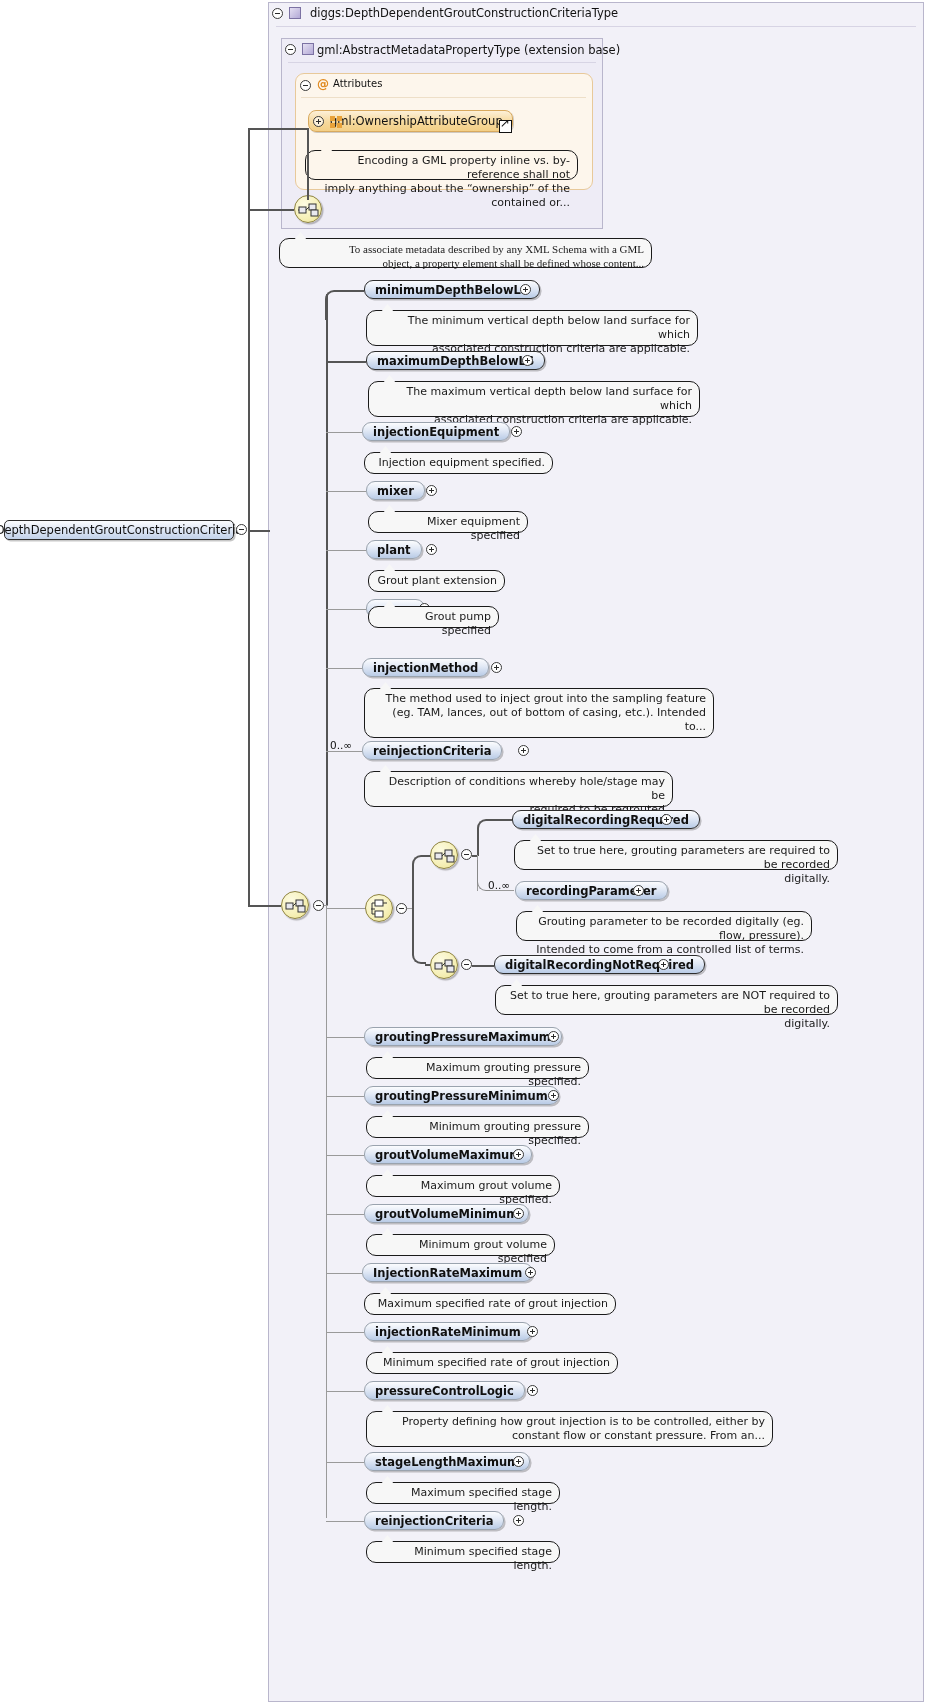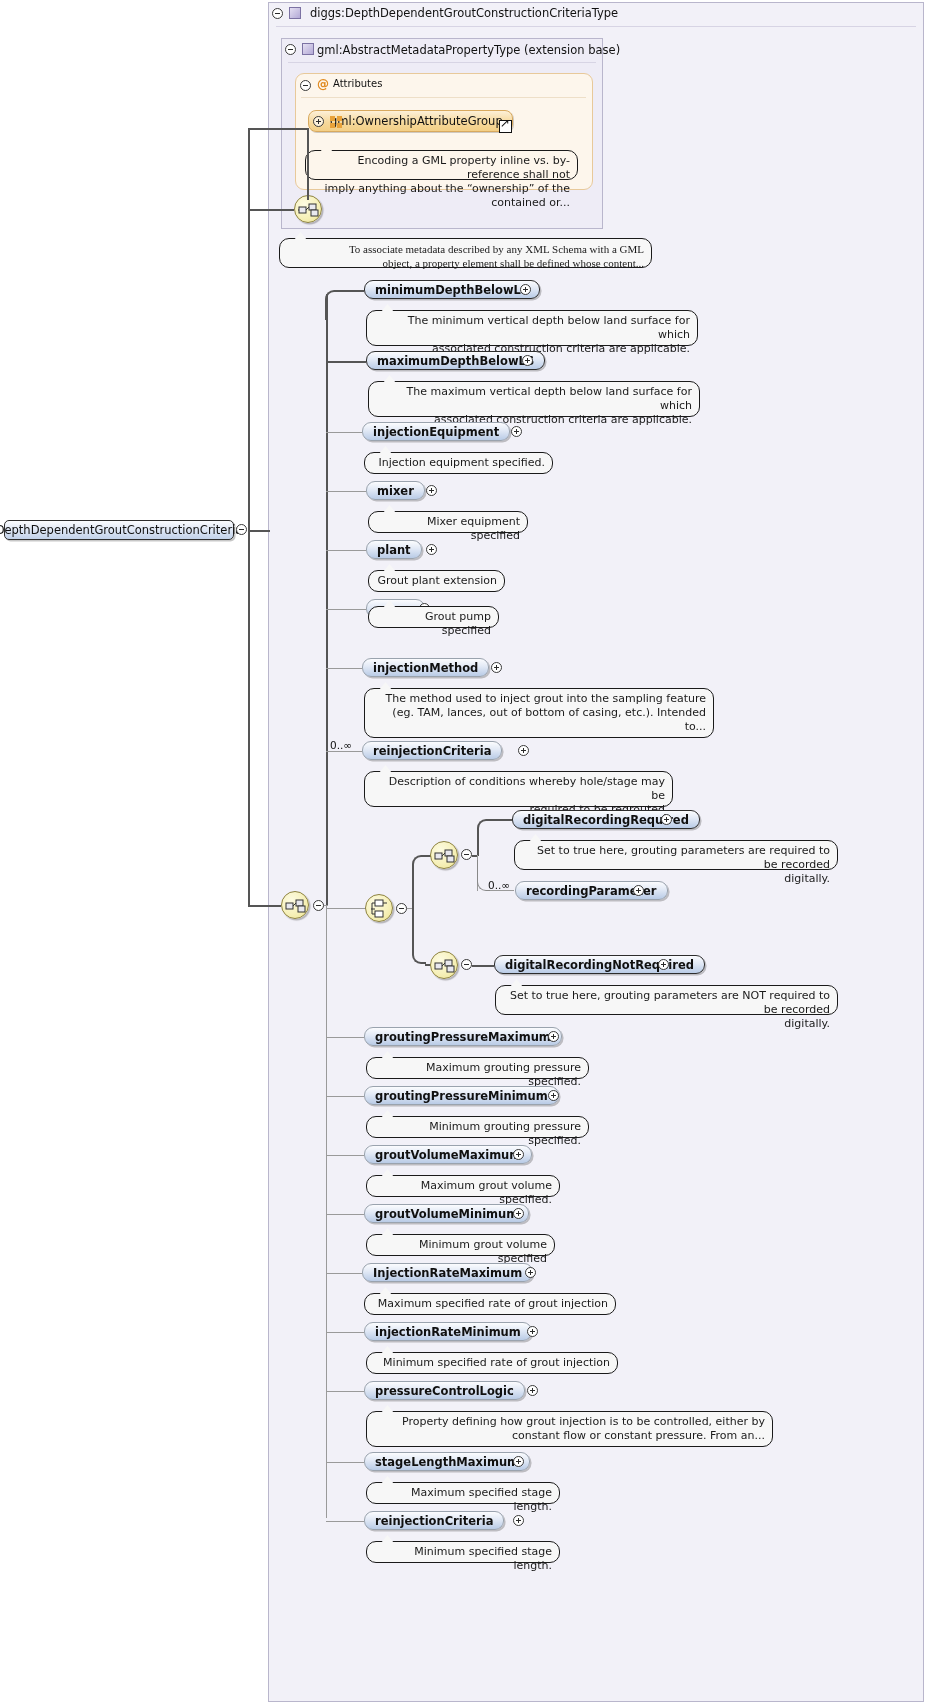--- a/index.html
+++ b/index.html
@@ -394,20 +394,22 @@
   </div>
   <div class="pm plus abs" style="left:661px; top:814px;"></div>
   <div class="note" style="left:514px; top:840px; width:324px; height:30px;">Set to true here, grouting parameters are required to be recorded
 digitally.</div>
 
   <div class="occ" style="left:488px; top:879px;">0..∞</div>
   <div class="elem optional" style="left:515px; top:881px; height:19px;">
     <span>recordingParameter</span>
   </div>
   <div class="pm plus abs" style="left:633px; top:885px;"></div>
+  <div class="note" style="left:516px; top:911px; width:296px; height:30px;">Grouting parameter to be recorded digitally (eg. flow, pressure).
+Intended to come from a controlled list of terms.</div>
 
   <div class="comp" style="left:430px; top:951px;">
     <svg width="22" height="22" viewBox="0 0 22 22">
       <rect x="1" y="8" width="7" height="6" fill="#e9e9ef" stroke="#333" stroke-width="1"></rect>
       <rect x="11" y="5" width="7" height="6" fill="#e9e9ef" stroke="#333" stroke-width="1"></rect>
       <rect x="13" y="11" width="7" height="6" fill="#e9e9ef" stroke="#333" stroke-width="1"></rect>
       <line x1="8" y1="11" x2="11" y2="8" stroke="#333" stroke-width="1"></line>
     </svg>
   </div>
   <div class="pm abs" style="left:461px; top:959px;"></div>

